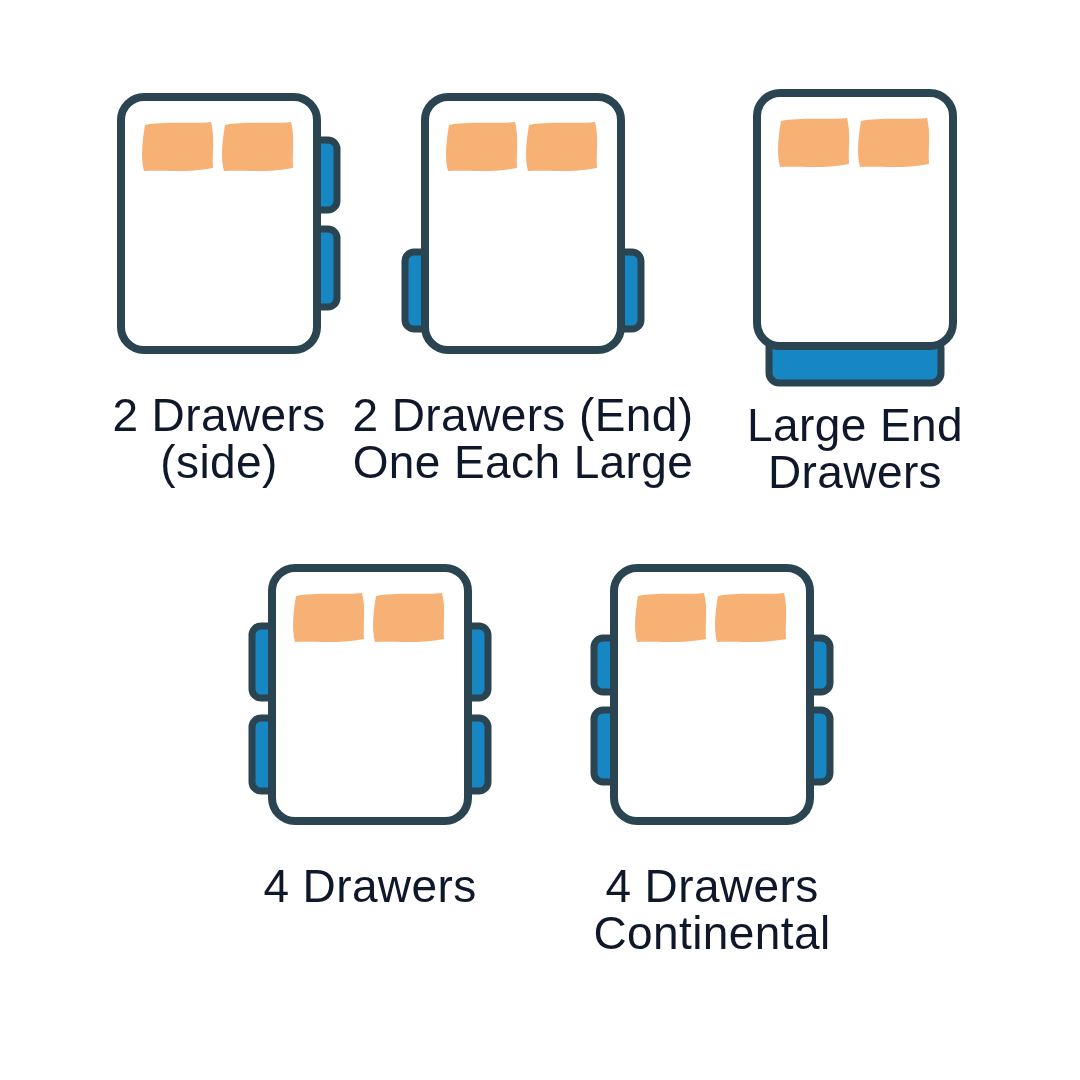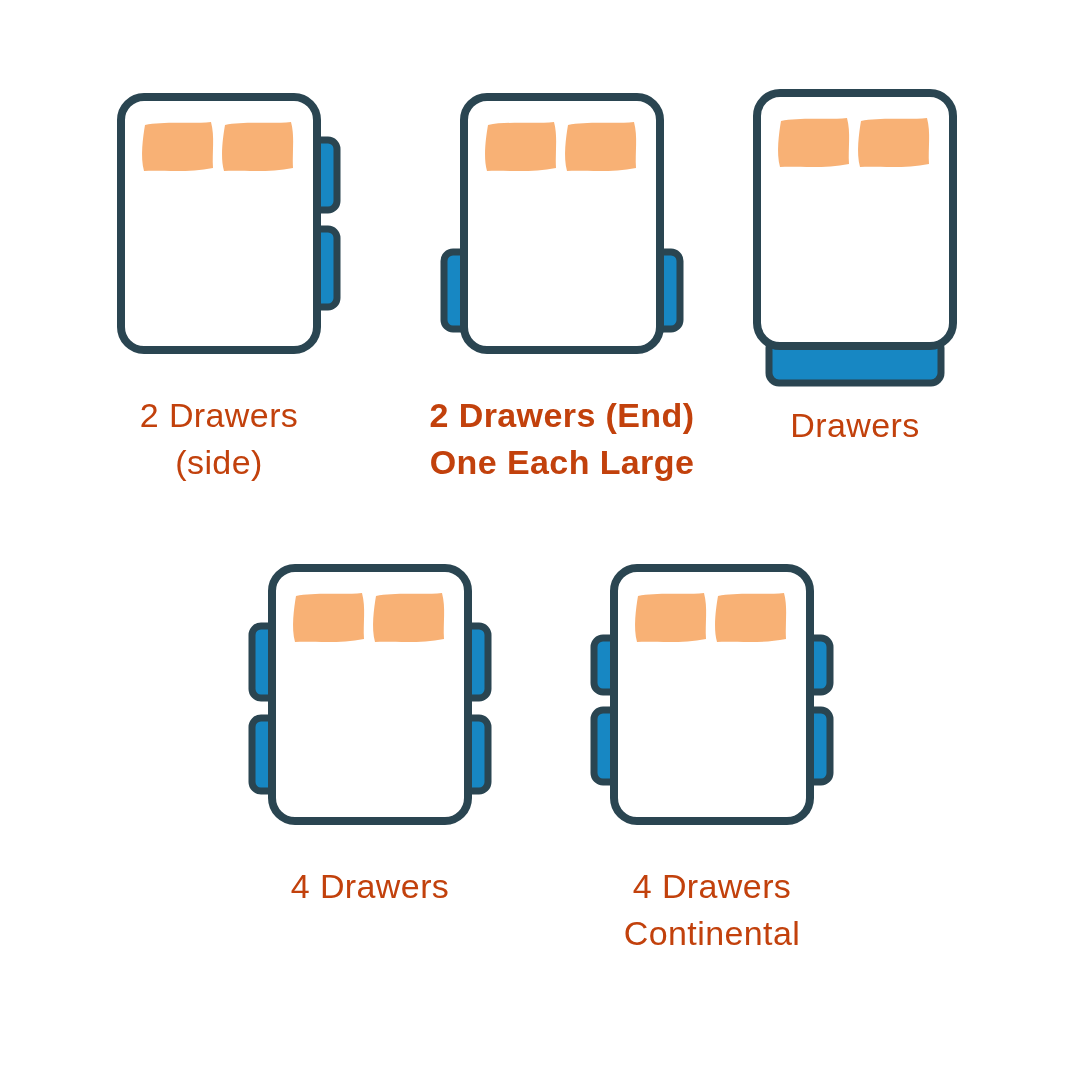--- a/index.html
+++ b/index.html
@@ -9,29 +9,29 @@
     font-family:"Liberation Sans", sans-serif;
   }
   .canvas{position:absolute;inset:0;}
   .bed-cell{
     position:absolute;width:260px;height:430px;
   }
   .bed-svg{display:block;width:260px;height:310px;}
   .bed-label{
     position:absolute;top:300px;left:-60px;right:-60px;
     text-align:center;
-    color:#c2410c;
-    font-size:34px;line-height:47px;
+    color:#0f172a;
+    font-size:46px;line-height:47px;
     letter-spacing:0.4px;
   }
   .bed-label.offset-down{top:314px;}
   .bed-label .line{white-space:nowrap;}
   
   #cell-0{left:89px;top:92px;}
-  #cell-1{left:432px;top:92px;font-weight:bold;}
+  #cell-1{left:393px;top:92px;}
   #cell-2{left:725px;top:88px;}
   #cell-3{left:240px;top:563px;}
   #cell-4{left:582px;top:563px;}
 </style>
 </head>
 <body>
 
 <div class="canvas">
 
   <div class="bed-cell" id="cell-0">
@@ -87,20 +87,21 @@
       C 126 45 123 60 124 76
       C 99.45 81 73.9 78 55 79
       C 51 65 54 45 56 33 Z" fill="#f8b175"></path>
         <path d="M 136 33
       C 153.9 29 183.1 32 202 30
       C 206 45 203 60 204 76
       C 179.45 81 153.9 78 135 79
       C 131 65 134 45 136 33 Z" fill="#f8b175"></path>
       </svg>
     <div class="bed-label offset-down">
+      <div class="line">Large End</div>
       <div class="line">Drawers</div>
     </div>
   </div>
 
   <div class="bed-cell" id="cell-3">
     <svg class="bed-svg" viewBox="0 0 260 310">
         <rect x="12" y="63" width="36" height="72" rx="9" fill="#1787c3" stroke="#2a4551" stroke-width="7"></rect>
         <rect x="12" y="155" width="36" height="73" rx="9" fill="#1787c3" stroke="#2a4551" stroke-width="7"></rect>
         <rect x="212" y="63" width="36" height="72" rx="9" fill="#1787c3" stroke="#2a4551" stroke-width="7"></rect>
         <rect x="212" y="155" width="36" height="73" rx="9" fill="#1787c3" stroke="#2a4551" stroke-width="7"></rect>

